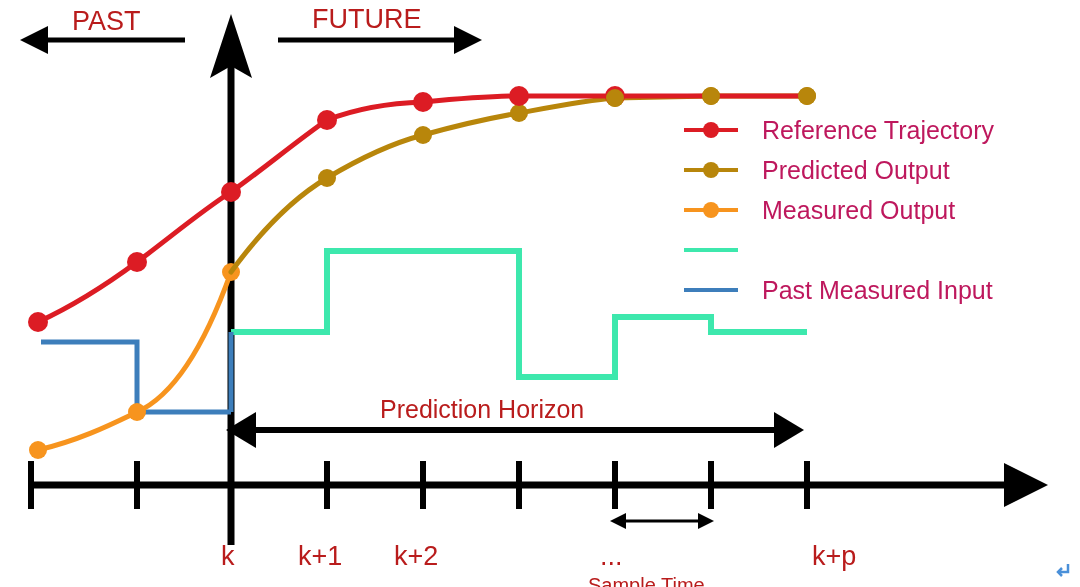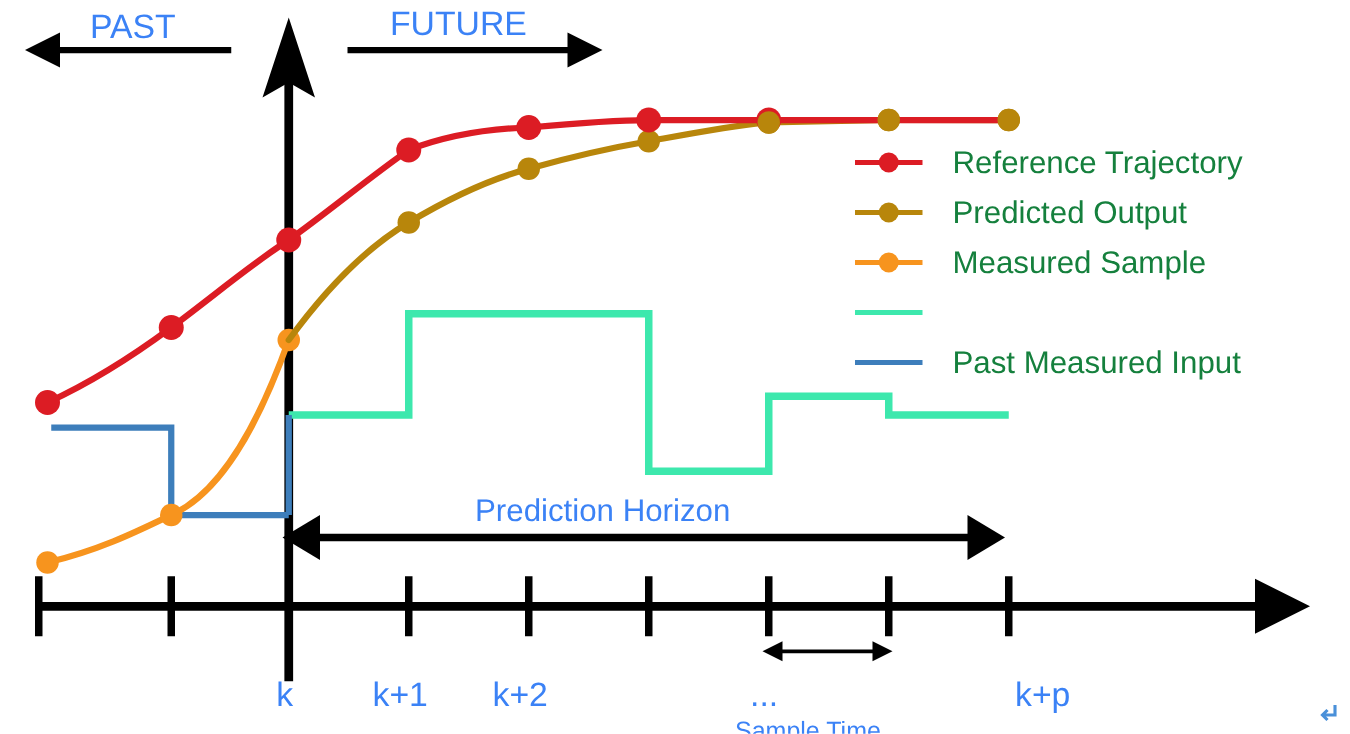--- a/index.html
+++ b/index.html
@@ -1,24 +1,24 @@
 <!DOCTYPE html>
 <html><head>
 <meta charset="utf-8">
 <style>
   html,body{margin:0;padding:0;background:#ffffff;}
   body{width:1080px;height:587px;overflow:hidden;font-family:"Liberation Sans",sans-serif;}
   #stage{position:relative;width:1080px;height:587px;background:#fff;}
   #stage svg{position:absolute;left:0;top:0;}
-  .lbl{position:absolute;color:#3b82f6;font-family:"Liberation Sans",sans-serif;white-space:nowrap;}
+  .lbl{position:absolute;color:#b91c1c;font-family:"Liberation Sans",sans-serif;white-space:nowrap;}
   .axlabel{font-size:27px;}
   .headlabel{font-size:27px;}
   .annot{font-size:25px;}
   .small{font-size:20px;margin-top:43px;}
-  .legtext{font-size:25px;color:#15803d;}
+  .legtext{font-size:25px;color:#be185d;}
   .legrow{position:absolute;left:762px;}
 </style>
 </head>
 <body>
 
 <div id="stage">
 
   <svg width="1080" height="587">
 
     <g>
@@ -152,16 +152,16 @@
   <div class="lbl small" style="left:588px;top:531px;">Sample Time</div>
 
   <div class="lbl axlabel" style="left:221px;top:541px;">k</div>
   <div class="lbl axlabel" style="left:298px;top:541px;">k+1</div>
   <div class="lbl axlabel" style="left:394px;top:541px;">k+2</div>
   <div class="lbl axlabel" style="left:600px;top:541px;">...</div>
   <div class="lbl axlabel" style="left:812px;top:541px;">k+p</div>
 
   <div class="lbl legtext legrow" style="top:116px;">Reference Trajectory</div>
   <div class="lbl legtext legrow" style="top:156px;">Predicted Output</div>
-  <div class="lbl legtext legrow" style="top:196px;">Measured Sample</div>
+  <div class="lbl legtext legrow" style="top:196px;">Measured Output</div>
   <div class="lbl legtext legrow" style="top:276px;">Past Measured Input</div>
 
 </div>
 
 </body></html>

